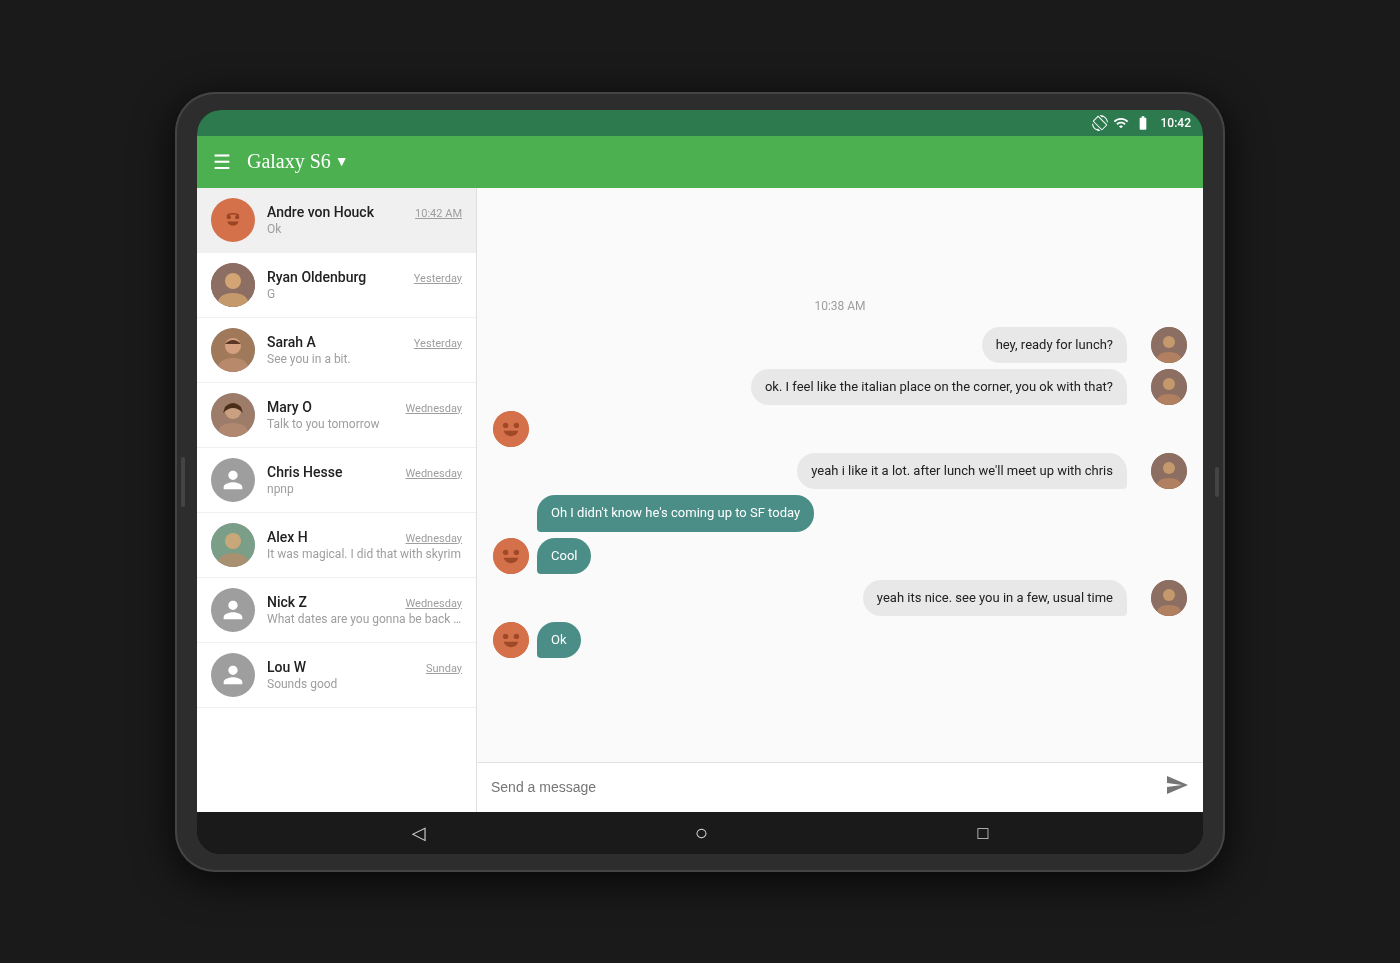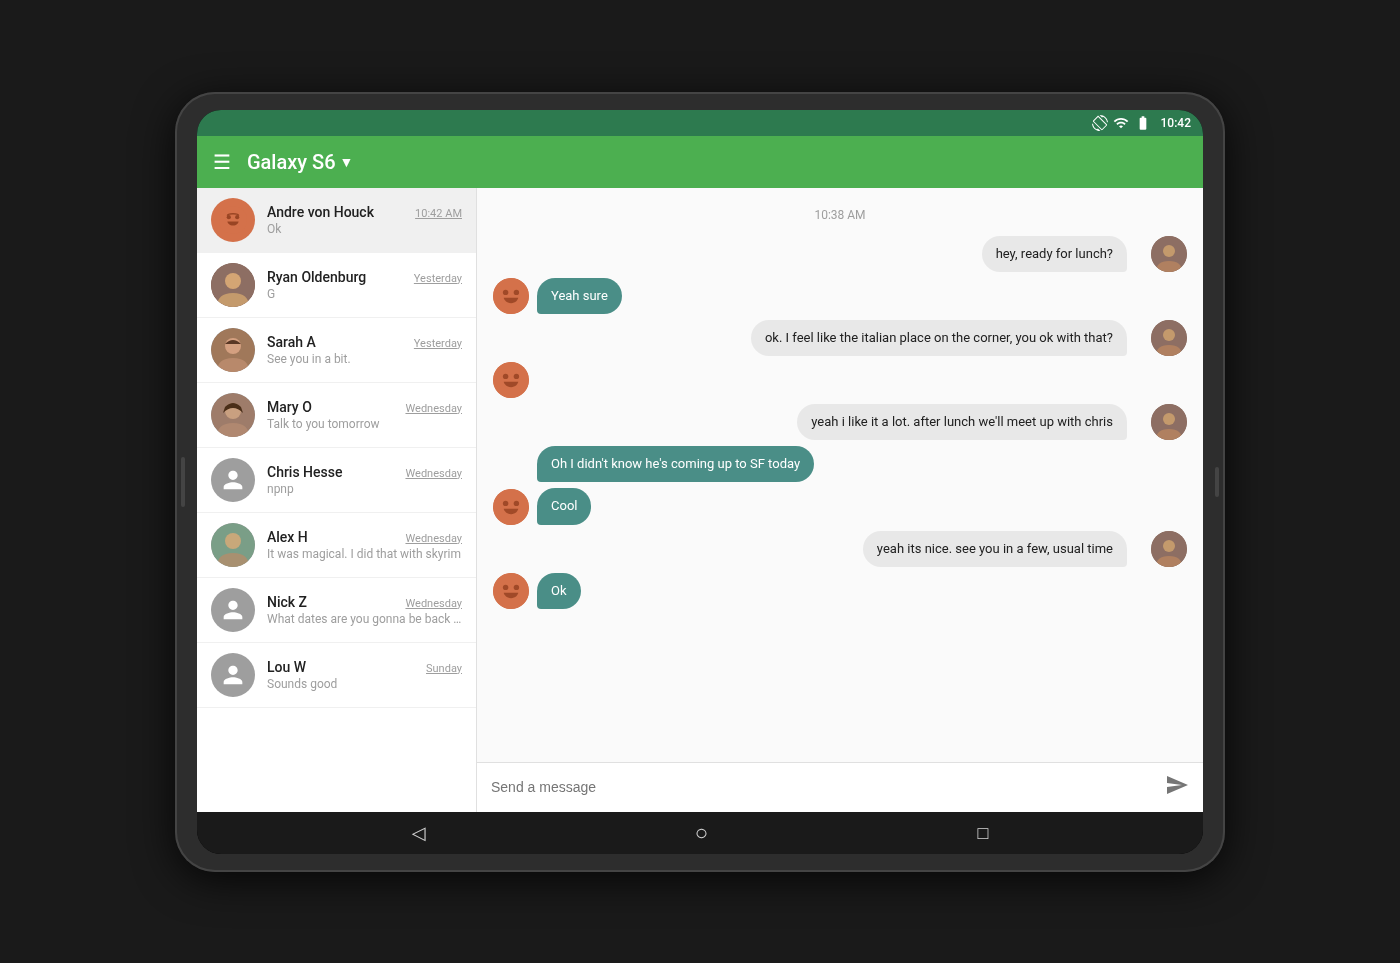--- a/index.html
+++ b/index.html
@@ -61,20 +61,21 @@
       padding: 0 16px;
       gap: 16px;
     }
     .app-bar-title {
       color: white;
       font-size: 20px;
       font-weight: 500;
       display: flex;
       align-items: center;
       gap: 4px;
+      font-family: Liberation Serif, serif;
     }
     .hamburger-icon {
       color: white;
       font-size: 20px;
       cursor: pointer;
     }
     .chevron-down {
       color: white;
       font-size: 14px;
     }
@@ -154,20 +155,21 @@
       flex-direction: column;
       background: #fafafa;
     }
     .chat-messages {
       flex: 1;
       overflow-y: auto;
       padding: 12px 16px;
       display: flex;
       flex-direction: column;
       gap: 6px;
+      justify-content: center;
     }
     .chat-timestamp-center {
       text-align: center;
       color: #9e9e9e;
       font-size: 12px;
       margin: 8px 0;
     }
     .message-row {
       display: flex;
       align-items: flex-end;
@@ -467,33 +469,20 @@
             <div class="message-bubble outgoing">hey, ready for lunch?</div>
             <div class="message-avatar-right">
               <svg width="36" height="36" viewBox="0 0 36 36">
                 <circle cx="18" cy="18" r="18" fill="#8d6e63"></circle>
                 <circle cx="18" cy="15" r="6" fill="#c49a6c"></circle>
                 <path d="M5 36 Q5 25 18 25 Q31 25 31 36" fill="#b08060"></path>
               </svg>
             </div>
           </div>
 
-          <div class="message-row incoming">
-            <div class="message-avatar">
-              <svg width="36" height="36" viewBox="0 0 40 40">
-                <circle cx="20" cy="20" r="20" fill="#d4714a"></circle>
-                <g fill="#8B3A1A" opacity="0.7">
-                  <circle cx="14" cy="16" r="3"></circle>
-                  <circle cx="26" cy="16" r="3"></circle>
-                  <path d="M20 28 C15 28 12 24 12 22 L28 22 C28 24 25 28 20 28Z"></path>
-                </g>
-              </svg>
-            </div>
-            <div class="message-bubble incoming">Yeah sure</div>
-          </div>
 
           <div class="message-row outgoing">
             <div class="message-bubble outgoing">ok. I feel like the italian place on the corner, you ok with that?</div>
             <div class="message-avatar-right">
               <svg width="36" height="36" viewBox="0 0 36 36">
                 <circle cx="18" cy="18" r="18" fill="#8d6e63"></circle>
                 <circle cx="18" cy="15" r="6" fill="#c49a6c"></circle>
                 <path d="M5 36 Q5 25 18 25 Q31 25 31 36" fill="#b08060"></path>
               </svg>
             </div>

